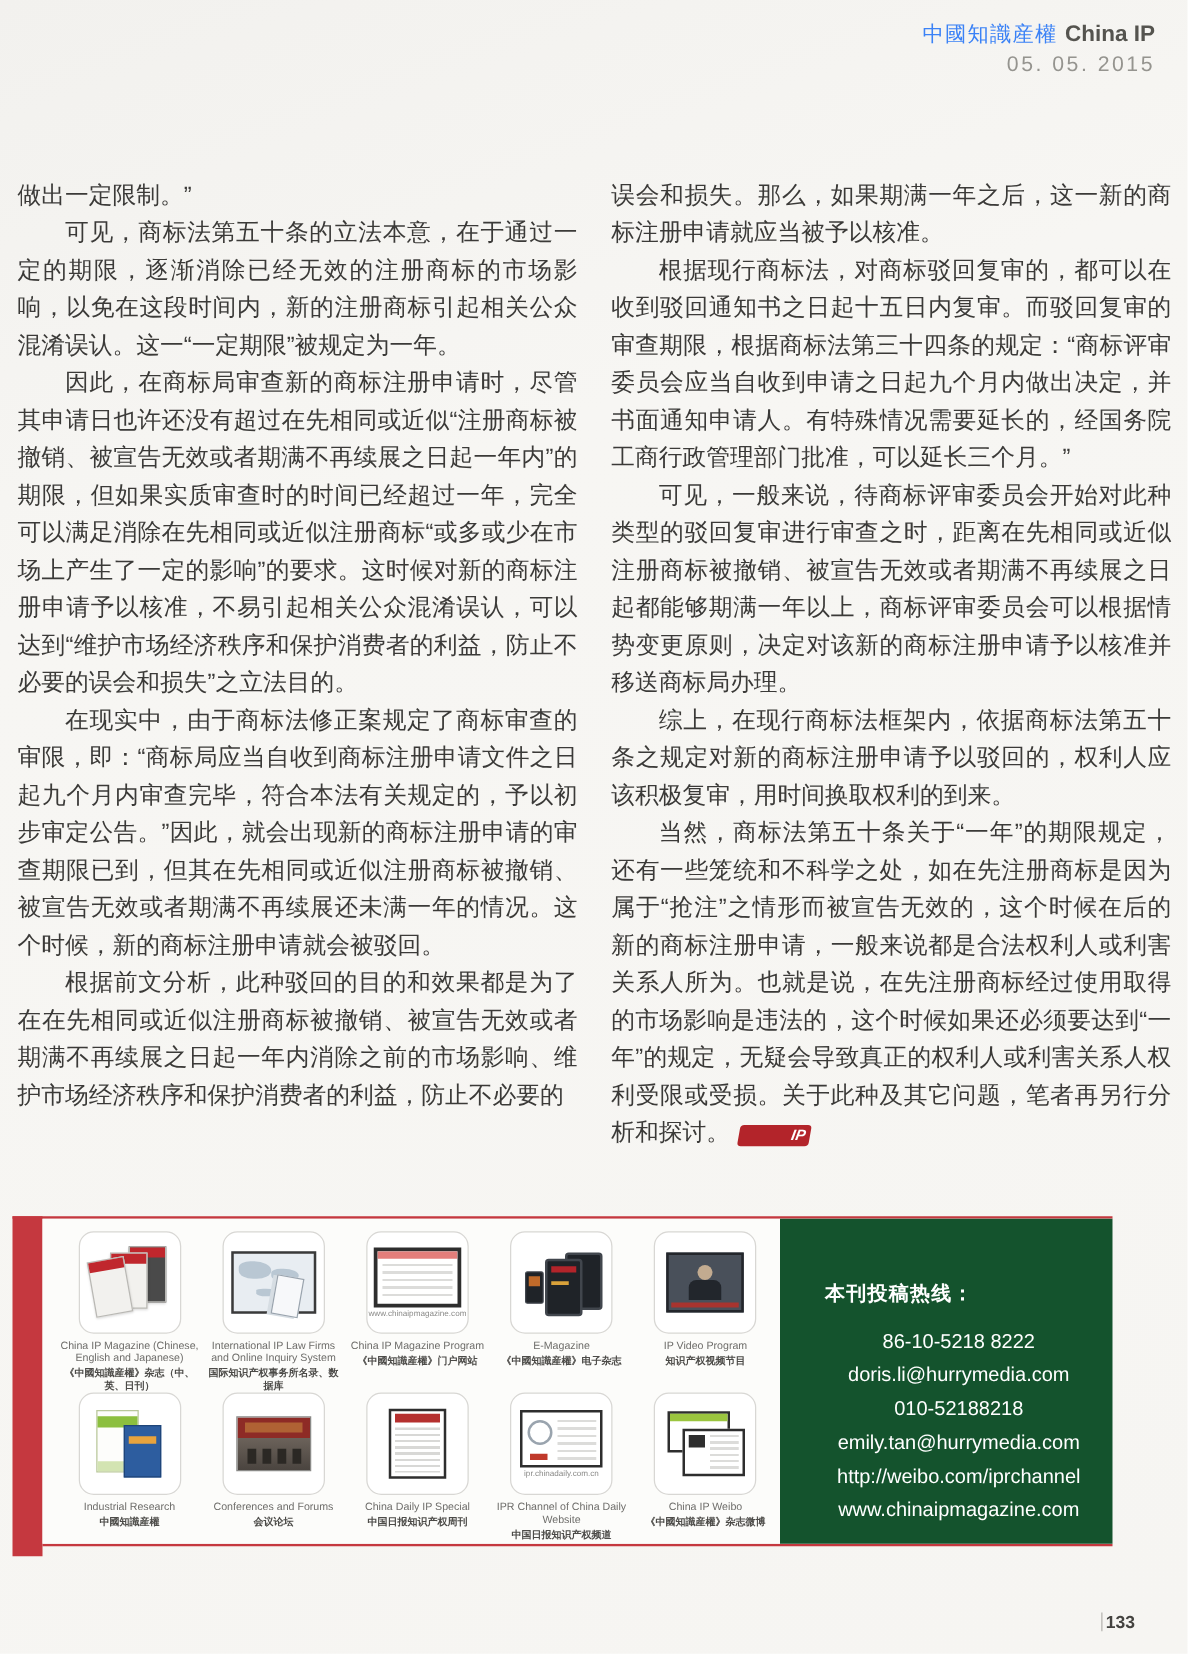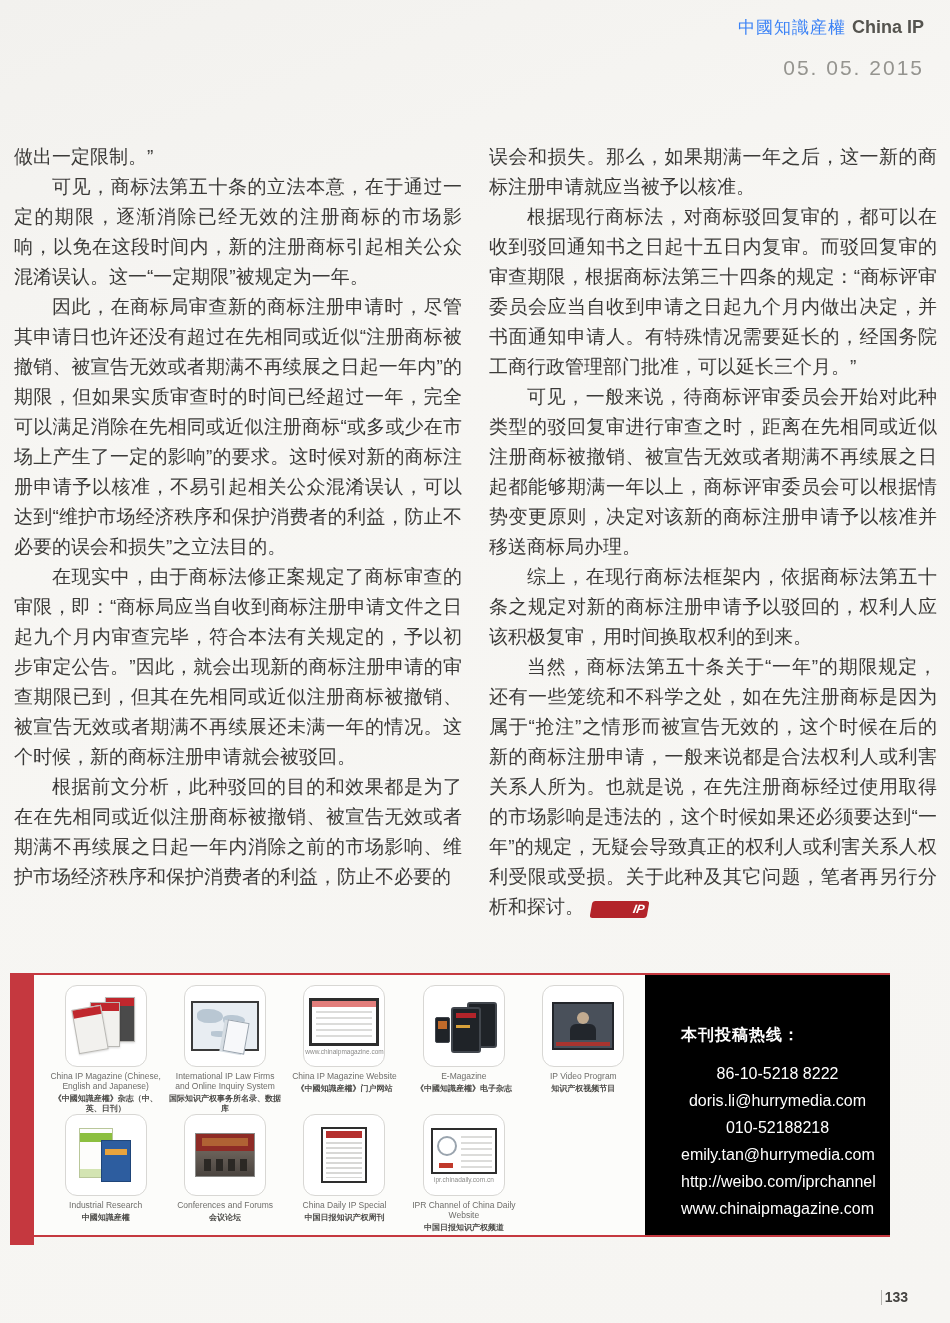--- a/index.html
+++ b/index.html
@@ -5,21 +5,21 @@
   html,body{margin:0;padding:0;}
   body{
     width:950px;height:1323px;position:relative;overflow:hidden;
     background:linear-gradient(160deg,#f2f1ee 0%,#f7f6f3 30%,#f6f5f2 100%);
     font-family:"Liberation Sans",sans-serif;
   }
   
   .header{position:absolute;top:16px;right:26px;text-align:right;}
   .brand-zh{font-size:17px;color:#3b82f6;letter-spacing:1px;}
   .brand-en{font-size:18px;font-weight:bold;color:#55544f;margin-left:6px;}
-  .date{font-size:21px;color:#95948f;letter-spacing:2px;margin-top:17px;}
+  .date{font-size:17px;color:#95948f;letter-spacing:2px;margin-top:3px;}
   
   .column{position:absolute;width:448px;font-size:19px;line-height:30px;color:#3b3a38;text-align:justify;}
   #col-left{left:14px;top:142px;}
   #col-right{left:489px;top:142px;}
   .column p{margin:0;}
   .column p.indent{text-indent:2em;}
   .ip-badge{display:inline-block;background:#b3242a;color:#fff;font-weight:bold;font-style:italic;
     font-size:12px;line-height:15px;padding:1px 4px;transform:skewX(-10deg);border-radius:3px;margin-left:7px;}
   
   .banner{position:absolute;left:10px;top:973px;width:880px;height:272px;}
@@ -29,21 +29,21 @@
   .banner-body{position:absolute;left:24px;top:2px;right:0;bottom:10px;background:#fcfcfa;display:flex;}
   .products{flex:1;display:grid;grid-template-columns:repeat(5,1fr);grid-template-rows:1fr 1fr;
     padding:10px 4px 2px 14px;column-gap:4px;}
   .product{display:flex;flex-direction:column;align-items:center;justify-content:flex-start;}
   .thumb-card{width:80px;height:80px;border:1px solid #d8d7d4;border-radius:12px;background:#fff;
     display:flex;flex-direction:column;align-items:center;justify-content:center;position:relative;}
   .cap-en{margin-top:4px;font-size:8.5px;line-height:10px;color:#6e6d6a;text-align:center;max-width:112px;}
   .cap-zh{margin-top:3px;font-size:8px;line-height:10px;color:#4c4b48;text-align:center;font-weight:bold;max-width:112px;}
   .cap-url{font-size:6.5px;color:#8a8a88;margin-top:2px;}
   
-  .contact{width:245px;background:#000000;padding:50px 16px 0 36px;box-sizing:border-box;color:#fff;}
+  .contact{width:266px;background:#14532d;padding:50px 16px 0 36px;box-sizing:border-box;color:#fff;}
   .contact-heading{font-size:16px;font-weight:bold;margin-bottom:14px;letter-spacing:1px;}
   .contact-line{font-size:16px;line-height:27px;white-space:nowrap;text-align:center;}
   
   .t-mag{position:relative;width:62px;height:58px;}
   .t-mag .cov{position:absolute;width:28px;height:43px;background:#f2f1ee;border:1px solid #b9b8b4;box-shadow:0 1px 2px rgba(0,0,0,.15);}
   .t-mag .cov::before{content:"";position:absolute;top:0;left:0;right:0;height:8px;background:#c0272d;}
   .t-mag .c1{left:0;top:10px;transform:rotate(-10deg);z-index:3;}
   .t-mag .c2{left:15px;top:5px;z-index:2;}
   .t-mag .c3{left:30px;top:0;background:#4a4a4a;z-index:1;}
   .t-map{position:relative;width:64px;height:46px;background:#e8edf2;border:2px solid #3a3a3a;}
@@ -148,21 +148,21 @@
         </div>
         <div class="cap-en">International IP Law Firms and Online Inquiry System</div>
         <div class="cap-zh">国际知识产权事务所名录、数据库</div>
       </div>
 
       <div class="product">
         <div class="thumb-card">
           <div class="t-web"></div>
           <div class="cap-url">www.chinaipmagazine.com</div>
         </div>
-        <div class="cap-en">China IP Magazine Website</div>
+        <div class="cap-en">China IP Magazine Program</div>
         <div class="cap-zh">《中國知識産權》门户网站</div>
       </div>
 
       <div class="product">
         <div class="thumb-card">
           <div class="t-tab">
               <div class="tb tb2"></div>
               <div class="tb tb1"></div>
               <div class="ph"></div>
             </div>
@@ -212,20 +212,30 @@
         <div class="thumb-card">
           <div class="t-ipr">
               <div class="red"></div>
             </div>
           <div class="cap-url">ipr.chinadaily.com.cn</div>
         </div>
         <div class="cap-en">IPR Channel of China Daily Website</div>
         <div class="cap-zh">中国日报知识产权频道</div>
       </div>
 
+      <div class="product">
+        <div class="thumb-card">
+          <div class="t-weibo">
+              <div class="w1"></div>
+              <div class="w2"></div>
+            </div>
+        </div>
+        <div class="cap-en">China IP Weibo</div>
+        <div class="cap-zh">《中國知識産權》杂志微博</div>
+      </div>
 
     </div>
 
     <div class="contact">
       <div class="contact-heading">本刊投稿热线：</div>
       <div class="contact-line">86-10-5218 8222</div>
       <div class="contact-line">doris.li@hurrymedia.com</div>
       <div class="contact-line">010-52188218</div>
       <div class="contact-line">emily.tan@hurrymedia.com</div>
       <div class="contact-line">http://weibo.com/iprchannel</div>

